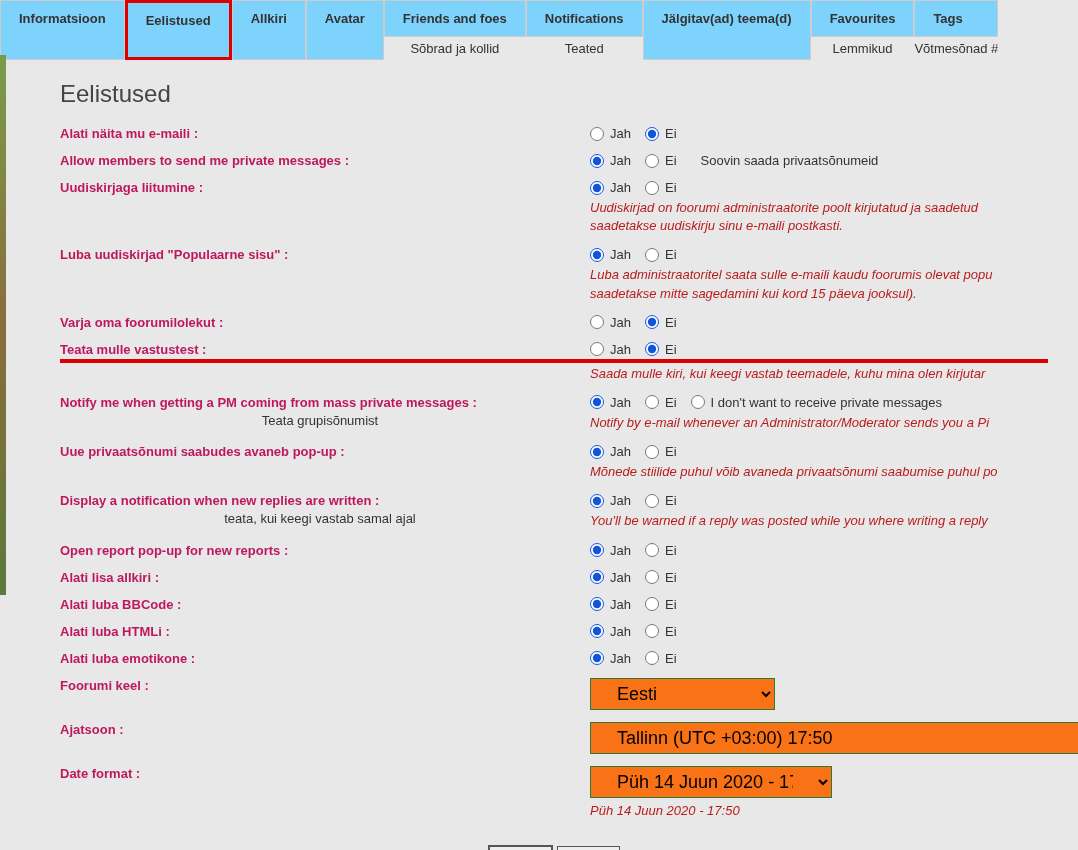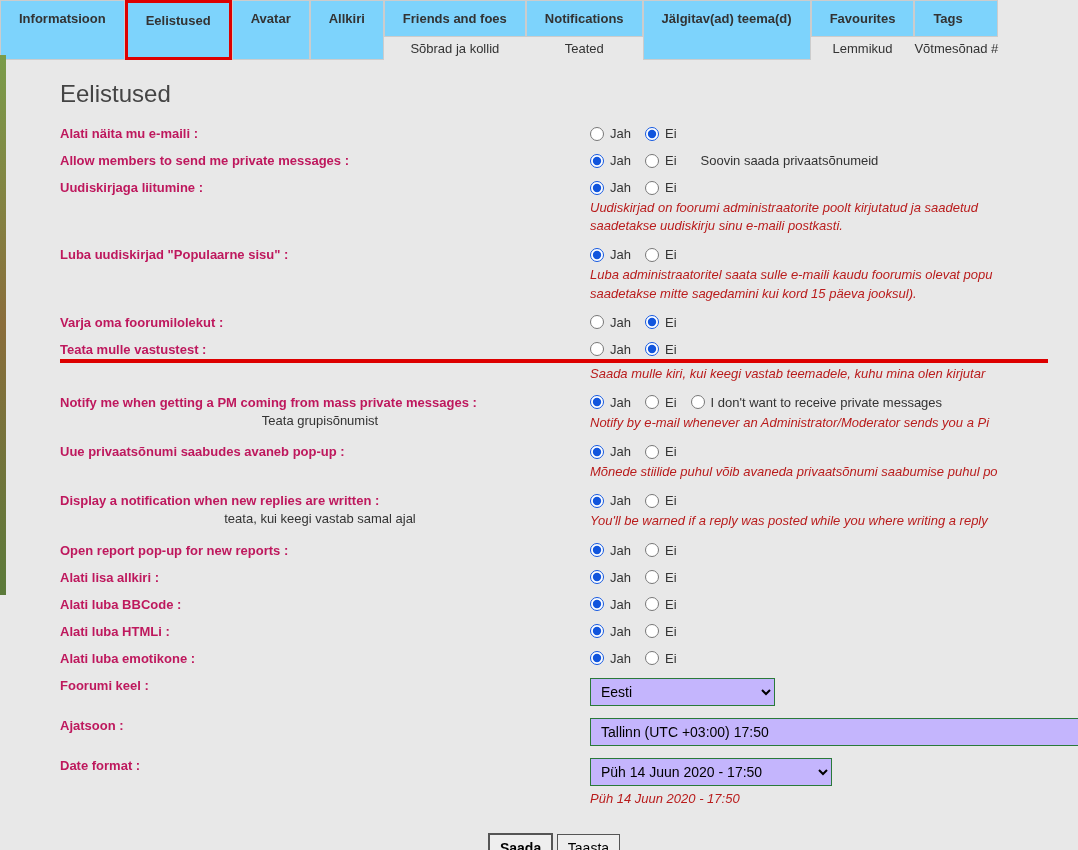--- a/index.html
+++ b/index.html
@@ -22,43 +22,43 @@
     .label-sub { font-weight: normal; color: #333; text-align: center; padding-top: 3px; }
     .ctrl-col { flex: 1; }
     .radios { display: flex; align-items: center; gap: 4px; }
     .radios input { accent-color: #1155dd; width: 14px; height: 14px; margin-right: 2px; cursor: pointer; }
     .radios label { margin-right: 10px; cursor: pointer; }
     .extra-text { margin-left: 10px; }
     .desc { font-style: italic; color: #b91c1c; margin-top: 4px; line-height: 1.4; }
     
     .hl { border-bottom: 4px solid #d00; padding-bottom: 2px; margin-bottom: 6px; }
     
-    select { border: 1px solid #2a7a3a; padding: 4px 6px; font-family: Verdana, sans-serif; font-size: 14px; background: #c4b5fd; cursor: pointer; }
+    select { border: 1px solid #2a7a3a; padding: 4px 22px; font-family: Verdana, sans-serif; font-size: 18px; background: #f97316; cursor: pointer; }
     .sel-lang { width: 185px; }
     .sel-tz { width: 528px; }
     .sel-date { width: 242px; }
     
     .buttons { text-align: center; margin-top: 25px; }
     .btn { border: 2px solid #555; padding: 5px 10px; font-weight: bold; font-size: 14px; background: #eee; cursor: pointer; font-family: Verdana, sans-serif; }
     .btn.secondary { font-weight: normal; border-width: 1px; }
     
     .left-strip { position: absolute; left: 0; top: 55px; width: 6px; height: 540px; background: linear-gradient(to bottom, #7a9c4a, #8a6d3b, #5b7a3a); }
   </style>
 </head>
 <body>
 
 <div class="left-strip"></div>
 
 <div class="page">
 
   <div class="tabs">
     <div class="tab"><span>Informatsioon</span></div>
     <div class="tab active"><span>Eelistused</span></div>
+    <div class="tab"><span>Allkiri</span></div>
     <div class="tab"><span>Avatar</span></div>
-    <div class="tab"><span>Allkiri</span></div>
     <div class="tab-wrap">
       <div class="tab"><span>Friends and foes</span></div>
       <div class="tab-sub">Sõbrad ja kollid</div>
     </div>
     <div class="tab-wrap">
       <div class="tab"><span>Notifications</span></div>
       <div class="tab-sub">Teated</div>
     </div>
     <div class="tab"><span>Jälgitav(ad) teema(d)</span></div>
     <div class="tab-wrap">

